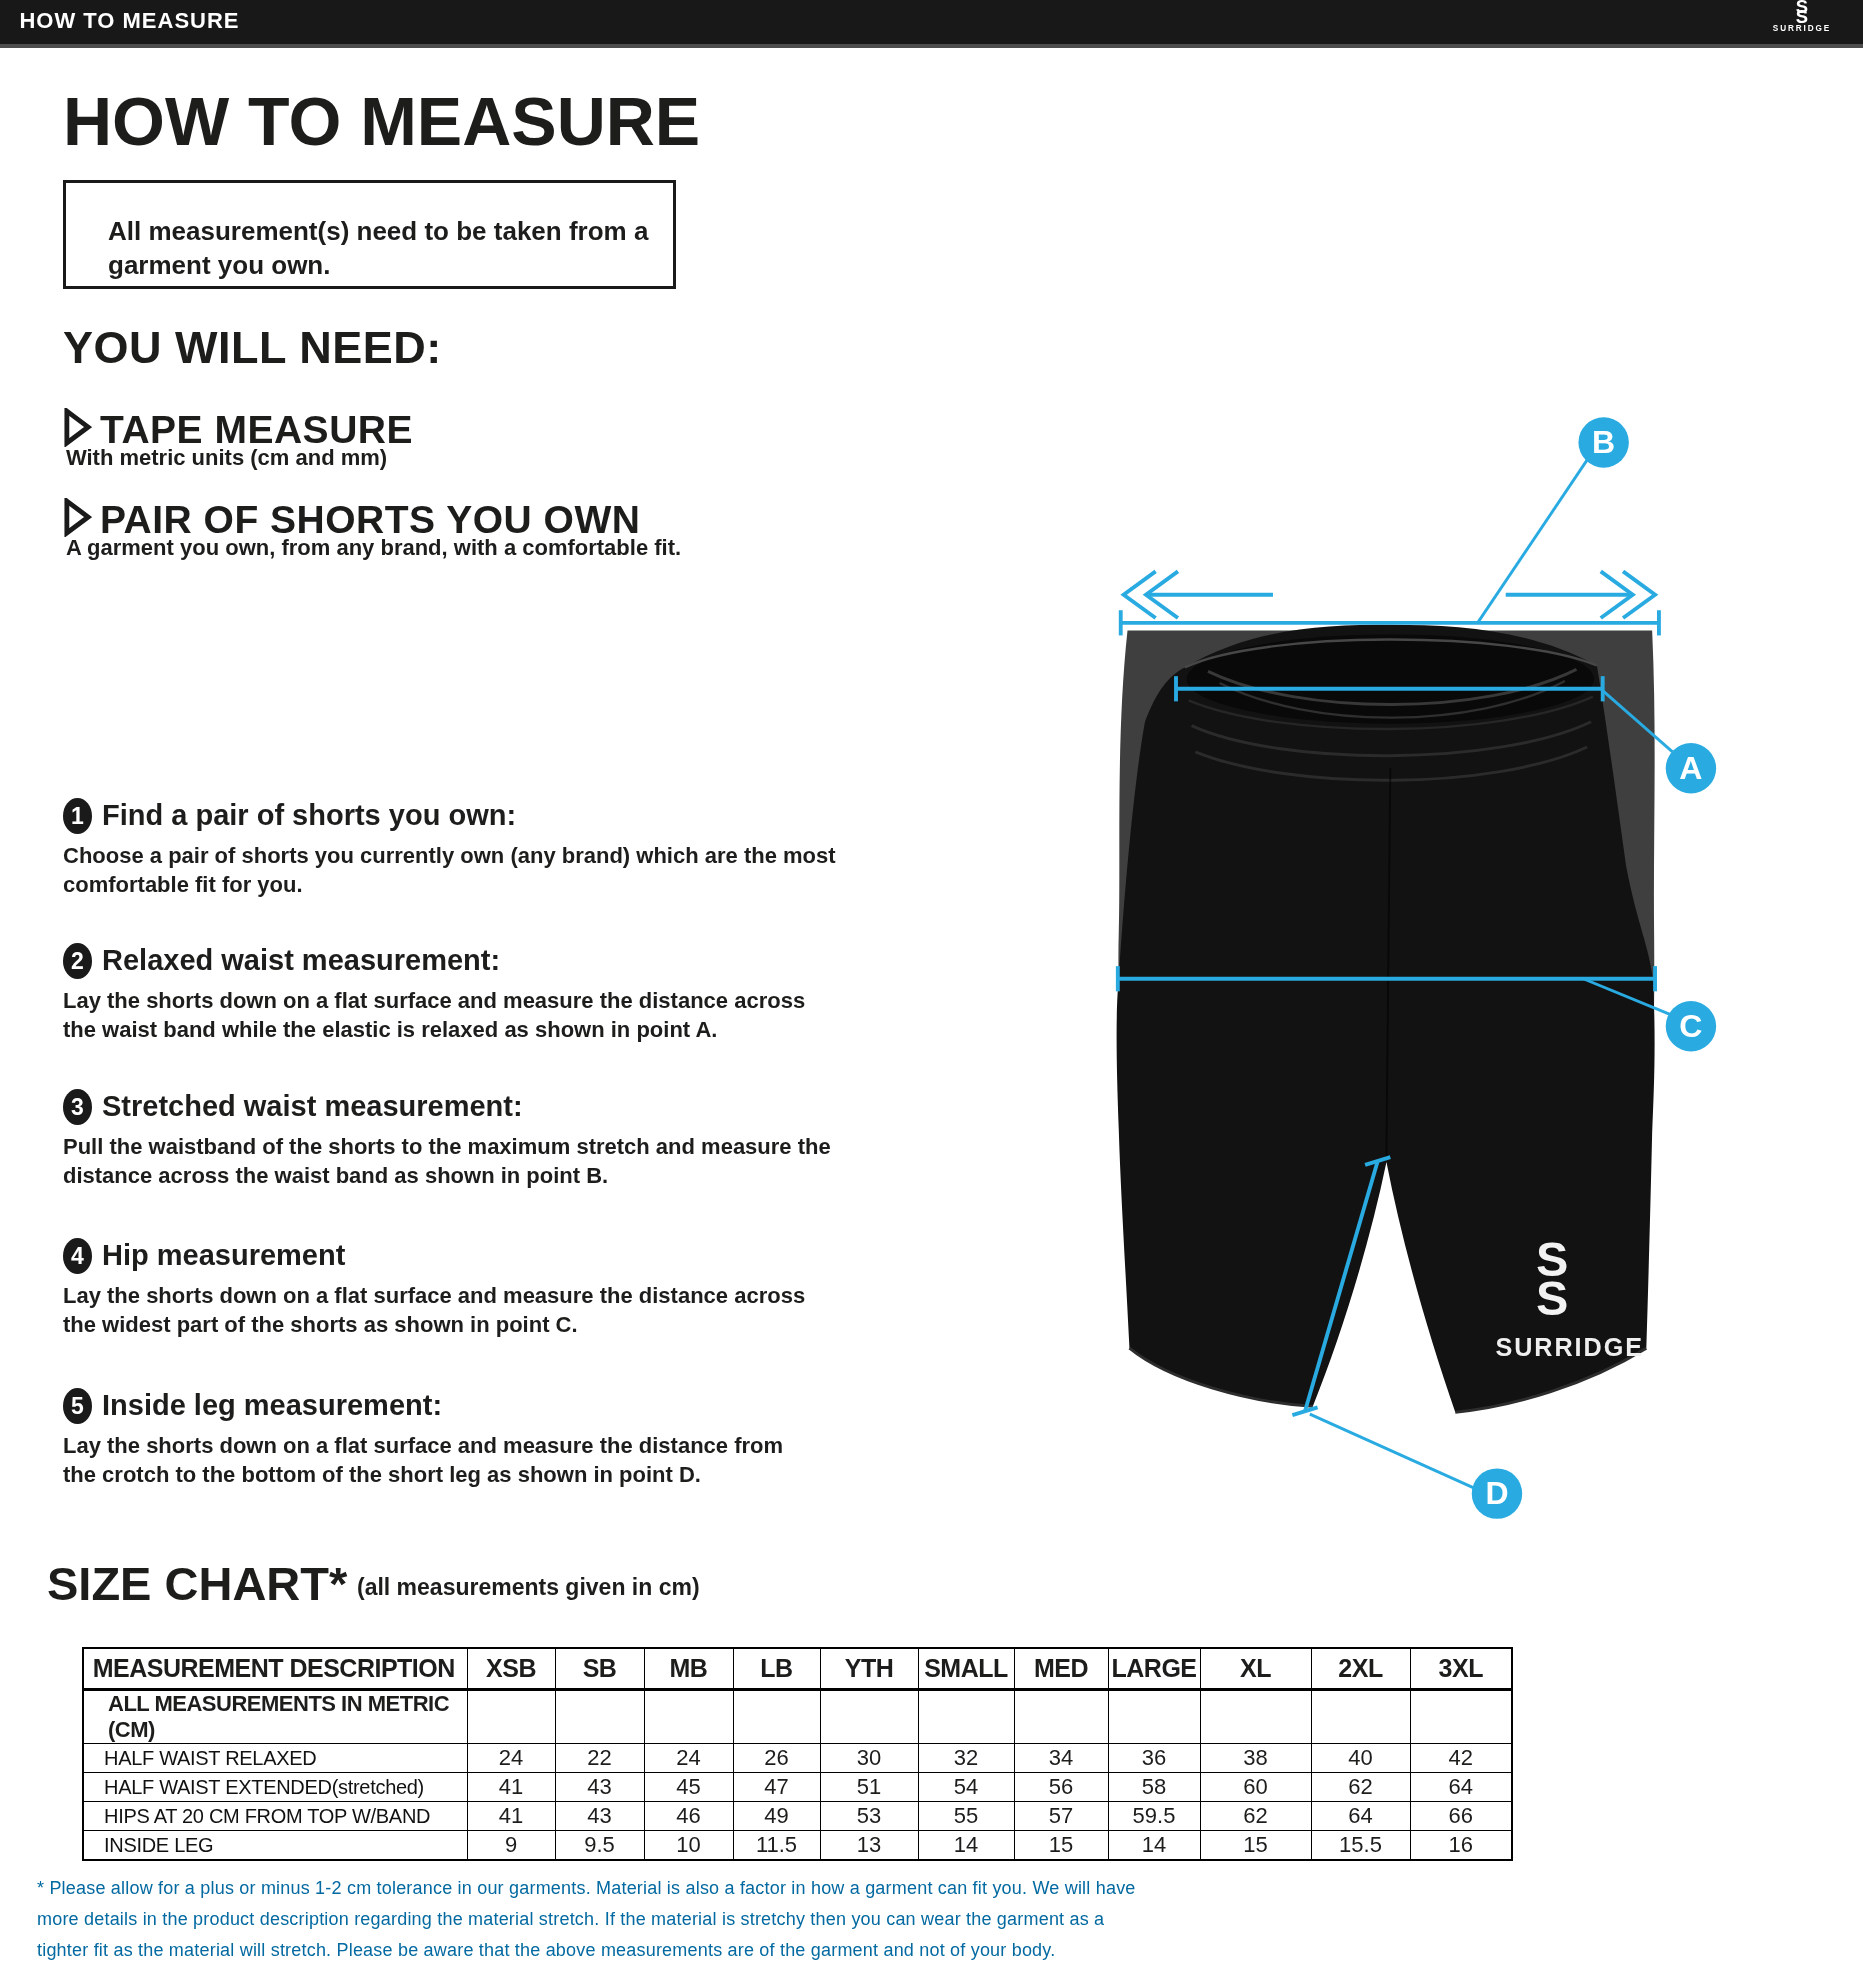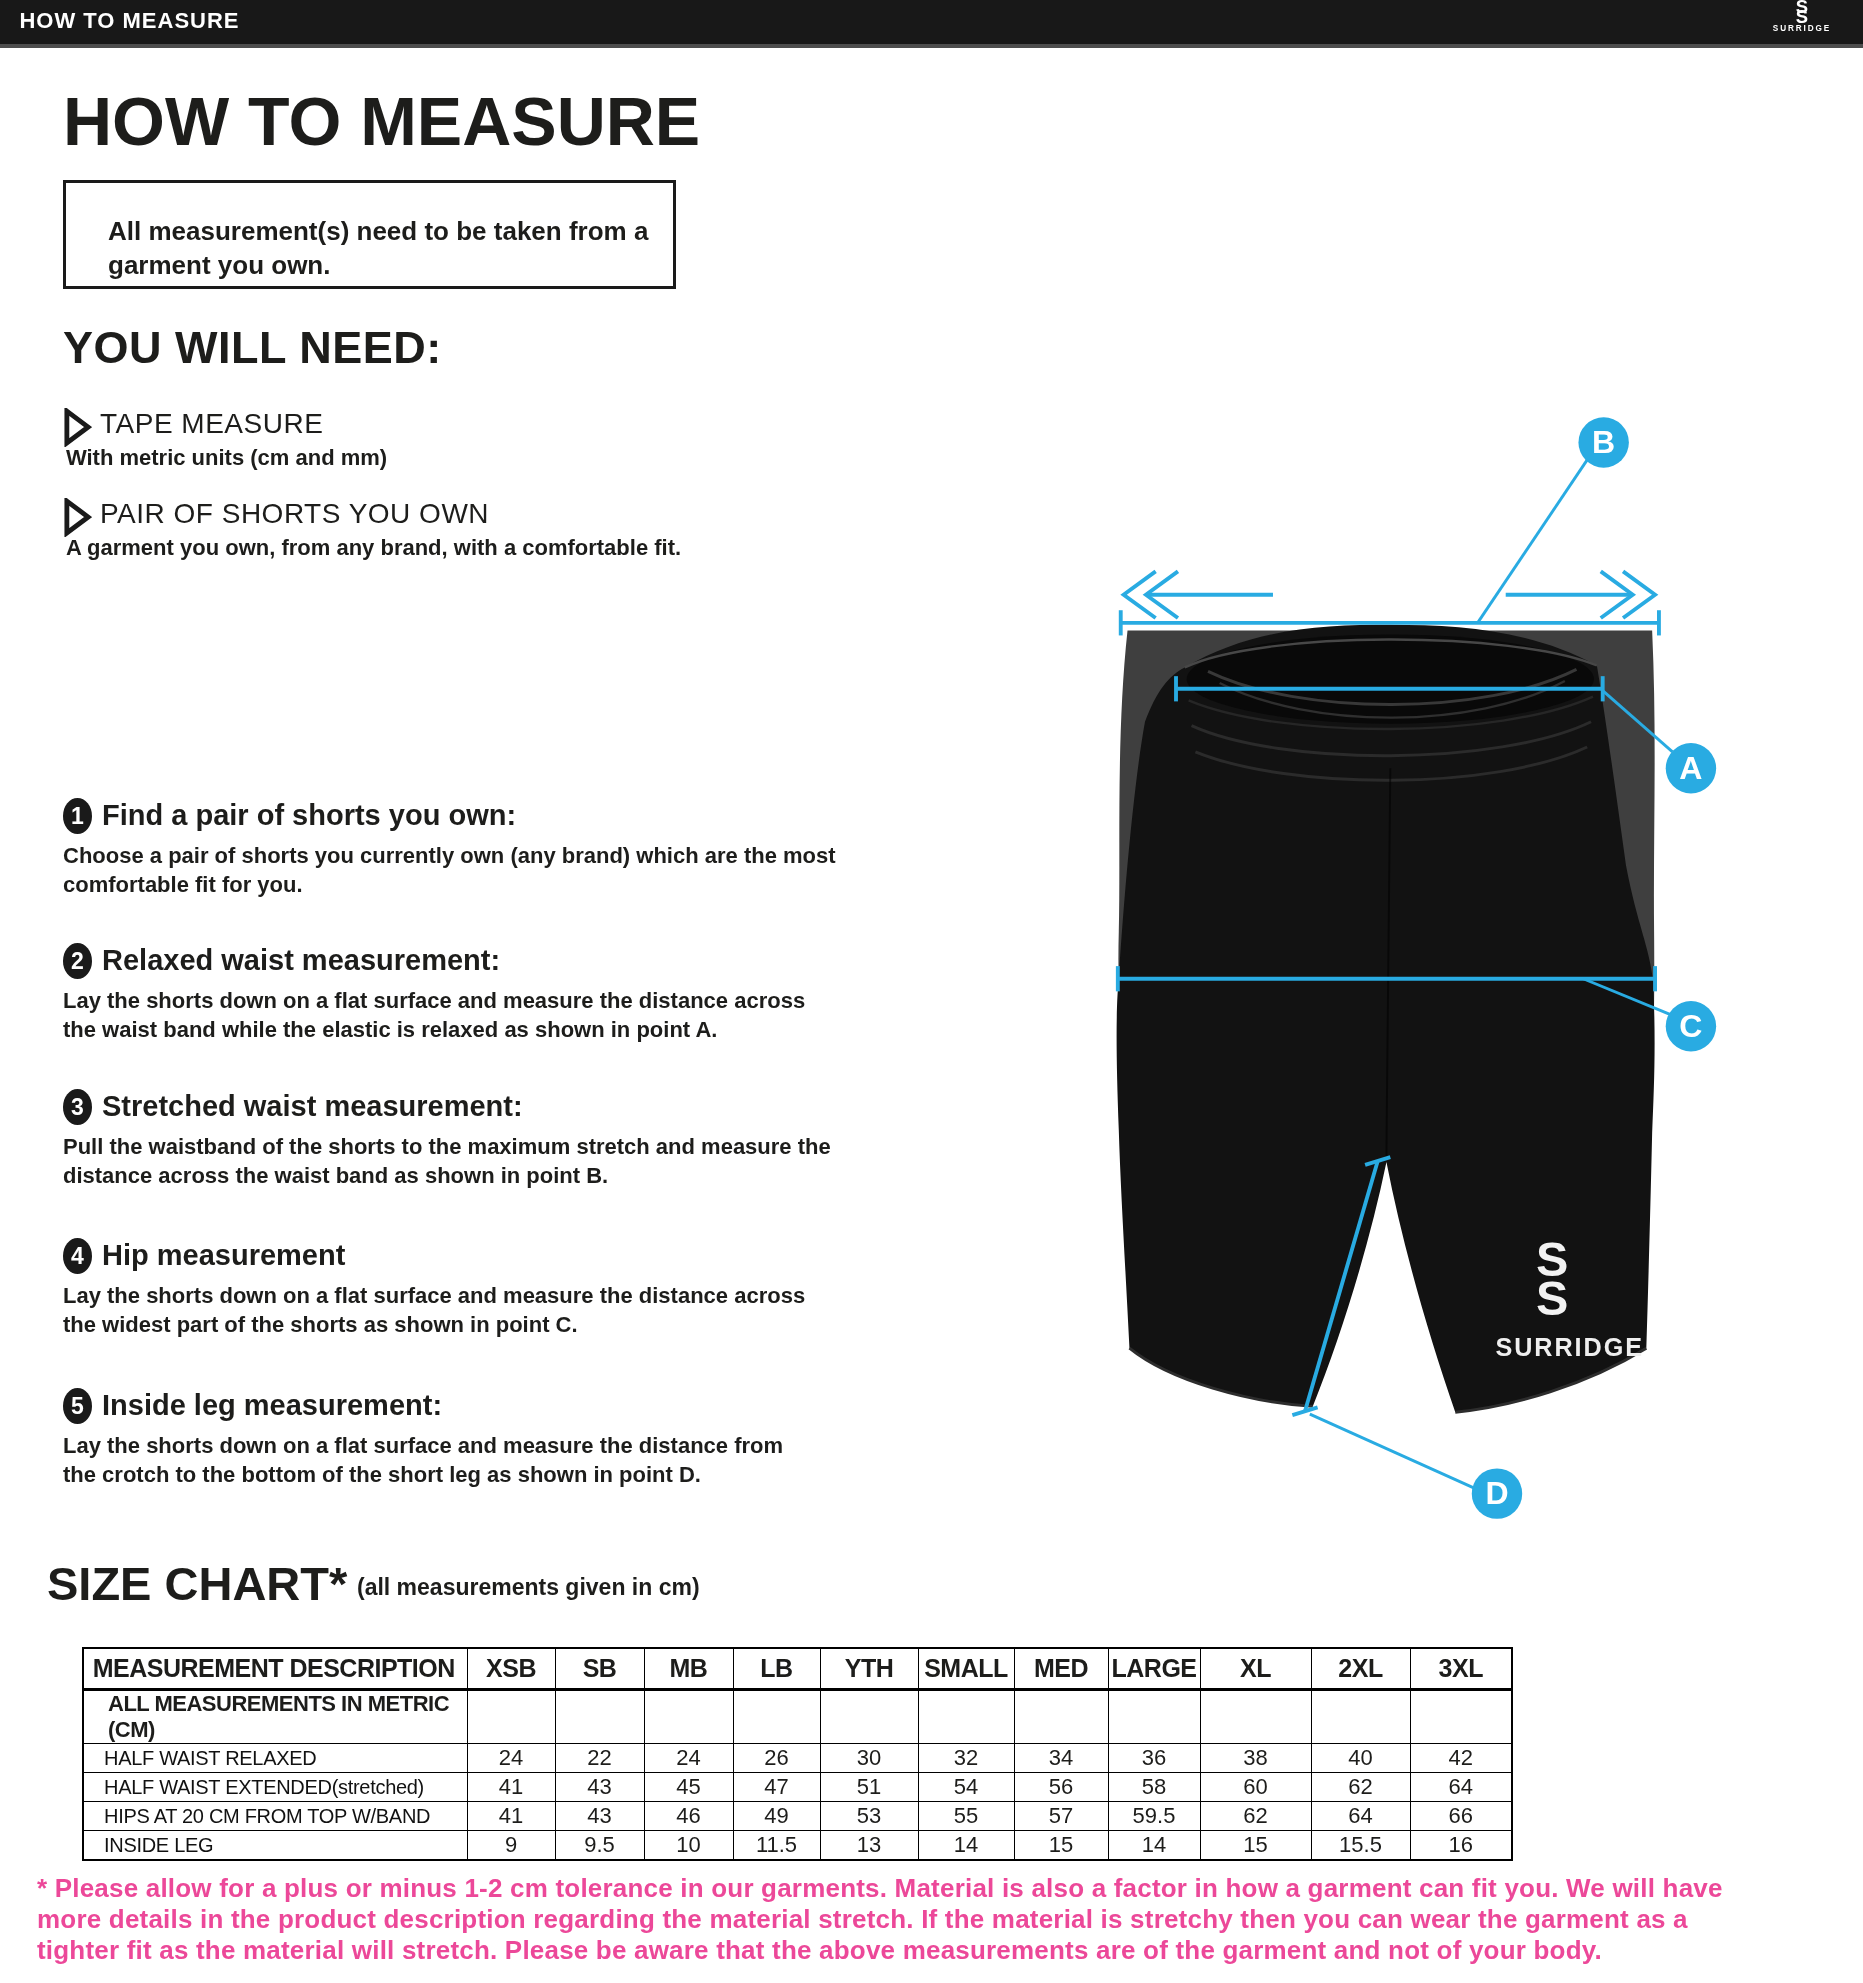--- a/index.html
+++ b/index.html
@@ -17,21 +17,21 @@
   .brand-word{display:block;font-size:8.2px;letter-spacing:1.9px;font-weight:700;margin-top:1.9px;}
   
   .h1{position:absolute;left:63px;top:82px;font-size:68px;font-weight:800;letter-spacing:0px;}
   .notice{position:absolute;left:63px;top:180px;width:582px;height:76px;border:3.9px solid #1a1a1a;
           padding:13.6px 0 13.6px 25px;}
   .notice p{margin:17px;font-size:26px;font-weight:700;line-height:1.32;white-space:pre-line;}
   .h2{position:absolute;left:63px;top:322px;font-size:45px;font-weight:800;letter-spacing:0.5px;}
   
   .need{position:absolute;left:63px;}
   .need .tri{position:absolute;left:0;top:0;}
-  .need .lbl{position:absolute;left:37px;top:0px;font-size:28px;font-weight:400;letter-spacing:0.5px;white-space:nowrap;}
+  .need .lbl{position:absolute;left:37px;top:0px;font-size:39px;font-weight:700;letter-spacing:0.5px;white-space:nowrap;}
   .need .dsc{position:absolute;left:2.9px;top:37px;font-size:22px;font-weight:700;white-space:nowrap;}
   
   .step{position:absolute;left:63px;width:796px;}
   .step .num{position:absolute;left:0;top:0;width:29px;height:36px;border-radius:50%;
              background:#1a1a1a;color:#fff;font-size:23px;font-weight:800;
              display:flex;align-items:center;justify-content:center;}
   .step .ttl{position:absolute;left:39px;top:1px;font-size:29px;font-weight:800;white-space:nowrap;}
   .step .bdy{position:absolute;left:0;top:43px;font-size:22px;font-weight:700;line-height:29px;
              white-space:pre-line;}
   
@@ -39,22 +39,22 @@
   .sc-sub{font-size:23px;font-weight:700;margin-left:9.7px;letter-spacing:0px;position:relative;top:-4.9px;}
   table.size{position:absolute;left:82px;top:1647px;border-collapse:collapse;table-layout:fixed;
              border:2.9px solid #000;}
   table.size td,table.size th{border:1.9px solid #000;padding:0;overflow:hidden;}
   tr.hdr th{height:39px;font-size:25px;font-weight:700;letter-spacing:-0.5px;border-bottom-width:3.9px !important;}
   tr.hdr th.desc{text-align:left;padding-left:8.7px;}
   tr.note td{height:40px;font-size:22px;font-weight:800;text-align:left;padding-left:24px;letter-spacing:-0.5px;}
   tr.data td{height:28px;font-size:22px;text-align:center;font-weight:400;}
   tr.data td.lbl{text-align:left;padding-left:20px;font-size:20px;letter-spacing:-0.3px;color:#111;}
   
-  .foot{position:absolute;left:37px;top:1873px;width:1795px;font-size:26px;font-weight:700;
-        color:#ec4899;line-height:31px;white-space:pre-line;letter-spacing:0.2px;}
+  .foot{position:absolute;left:37px;top:1873px;width:1795px;font-size:18px;font-weight:400;
+        color:#0369a1;line-height:31px;white-space:pre-line;letter-spacing:0.2px;}
   
   .diagram{position:absolute;left:1048px;top:388px;width:737px;height:1164px;}
 </style>
 </head>
 <body>
 
 <div class="page">
 
   <header class="topbar">
     <span class="topbar-title">HOW TO MEASURE</span>

